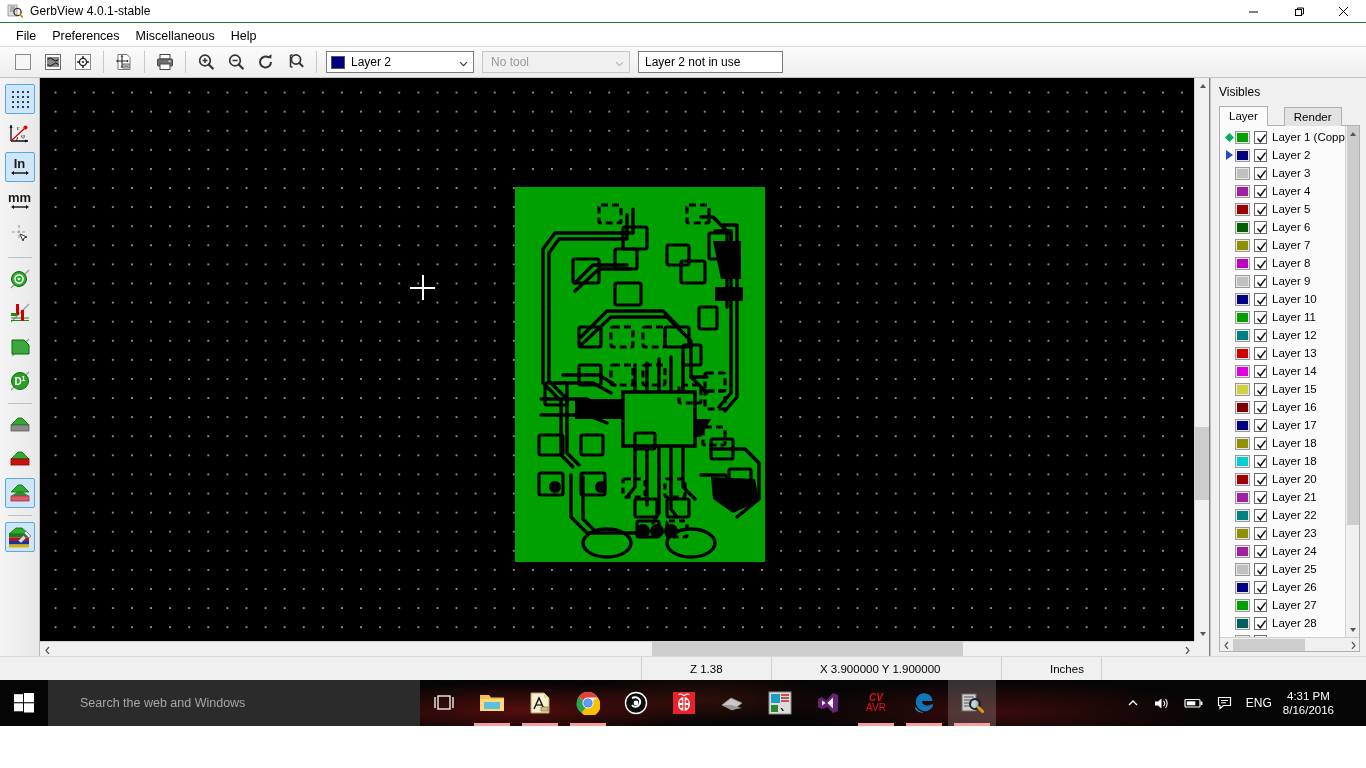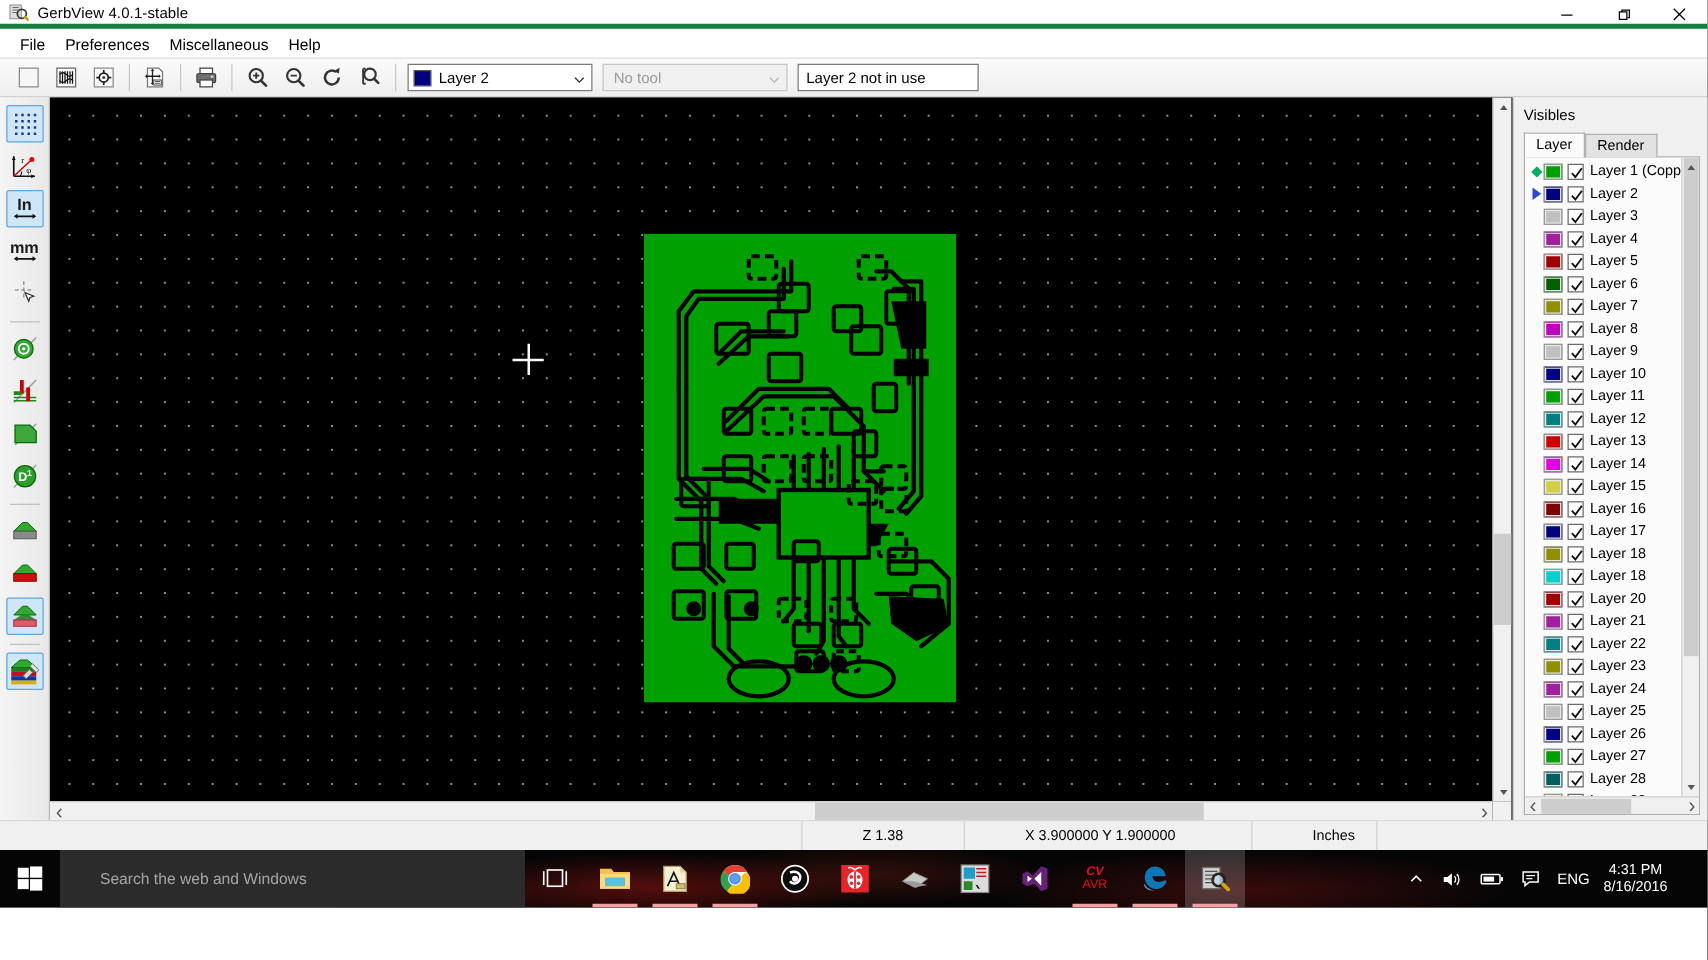--- a/index.html
+++ b/index.html
@@ -7,21 +7,21 @@
   body {
     font-family: "Liberation Sans", sans-serif;
     font-size: 12px;
     background:#ffffff;
     -webkit-font-smoothing: antialiased;
   }
 
   
   #titlebar{
     height:23px; background:#ffffff; display:flex; align-items:center;
-    border-bottom:4px solid #15803d; position:relative;
+    border-bottom:1px solid #15803d; position:relative;
   }
   #titlebar .appicon{
     width:16px;height:16px;margin-left:7px;margin-right:7px;position:relative;flex:0 0 auto;
   }
   #titlebar .apptitle{ font-size:12px; color:#000; letter-spacing:.1px;}
   .winbtns{ position:absolute; right:0; top:0; height:23px; display:flex;}
   .winbtn{ width:45px;height:23px;display:flex;align-items:center;justify-content:center;
            font-size:12px;color:#000;cursor:default;}
 
   
@@ -83,21 +83,21 @@
   .sb-h{ left:0; bottom:0; right:15px; height:15px; border-top:1px solid #d4d4d4;}
   .sb-corner{ position:absolute; right:0; bottom:0; width:15px;height:15px;background:#f0f0f0;}
   .sb-arrow{ width:15px;height:15px;display:flex;align-items:center;justify-content:center;
              color:#5a5a5a;font-size:8px;cursor:default;}
   .sb-thumb{ background:#cdcdcd; position:absolute; cursor:default;}
 
   
   #rightpanel{ width:156px; background:#f0f0f0; display:flex; flex-direction:column;
                border-left:1px solid #c0c0c0;}
   #rp-title{ font-size:12px;color:#000;padding:7px 0 6px 8px;}
-  #rp-tabs{ display:flex; padding-left:8px; align-items:center; height:20px;}
+  #rp-tabs{ display:flex; padding-left:8px; align-items:center; height:20px;gap:16px;}
   .rtab{ font-size:11.5px;color:#000;padding:3px 9px 3px 9px; border:1px solid #b0b0b0;
          border-bottom:none; background:#e2e2e2; cursor:default; position:relative; top:1px;}
   .rtab.active{ background:#fbfbfb; z-index:2; padding-bottom:4px;}
   #rp-list-wrap{ margin:0 6px 4px 8px; background:#fbfbfb; border:1px solid #b0b0b0;
                  flex:1; display:flex; flex-direction:column; min-height:0;}
   #rp-list{ flex:1; overflow:hidden; position:relative; display:flex;}
   #rp-rows{ flex:1; overflow:hidden; padding-top:2px;}
   .lrow{ height:18px; display:flex; align-items:center; padding-left:3px; cursor:default;}
   .lmark{ width:12px; flex:0 0 auto; display:flex; align-items:center; justify-content:center;}
   .lswatch{ width:15px;height:13px; border:1px solid #9a9a9a; flex:0 0 auto;

